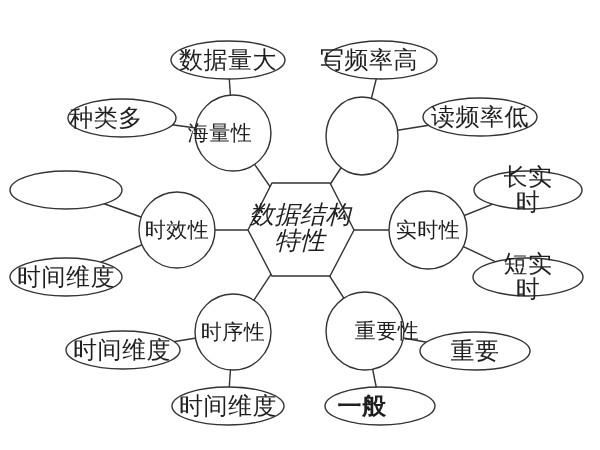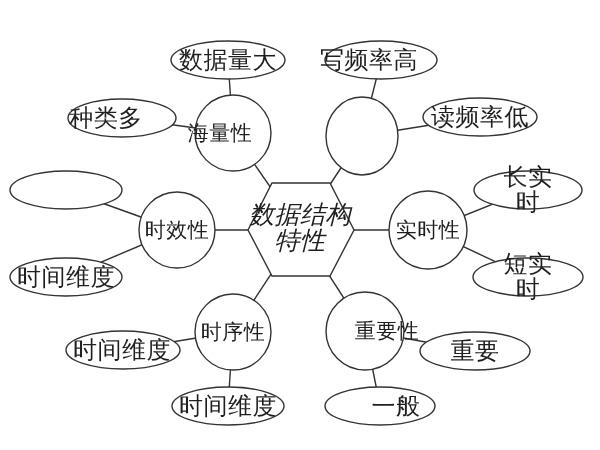--- a/index.html
+++ b/index.html
@@ -91,17 +91,17 @@
   <div class="lbl branch" style="left:233px;top:332px;">时序性</div>
   <div class="lbl branch" style="left:177px;top:230px;">时效性</div>
 
   <div class="lbl" style="left:228px;top:60px;">数据量大</div>
   <div class="lbl" style="left:106px;top:118px;">种类多</div>
   <div class="lbl" style="left:369px;top:60px;">写频率高</div>
   <div class="lbl" style="left:480px;top:117px;">读频率低</div>
   <div class="lbl" style="left:528px;top:190px;">长实时</div>
   <div class="lbl" style="left:528px;top:277px;">短实时</div>
   <div class="lbl" style="left:475px;top:351px;">重要</div>
-  <div class="lbl" style="left:396px;top:406px;">一般</div>
+  <div class="lbl" style="left:362px;top:406px;font-weight:bold;">一般</div>
   <div class="lbl" style="left:122px;top:350px;text-align:right;">时间维度</div>
   <div class="lbl" style="left:228px;top:406px;">时间维度</div>
   <div class="lbl" style="left:66px;top:277px;">时间维度</div>
 </div>
 
 </body></html>

